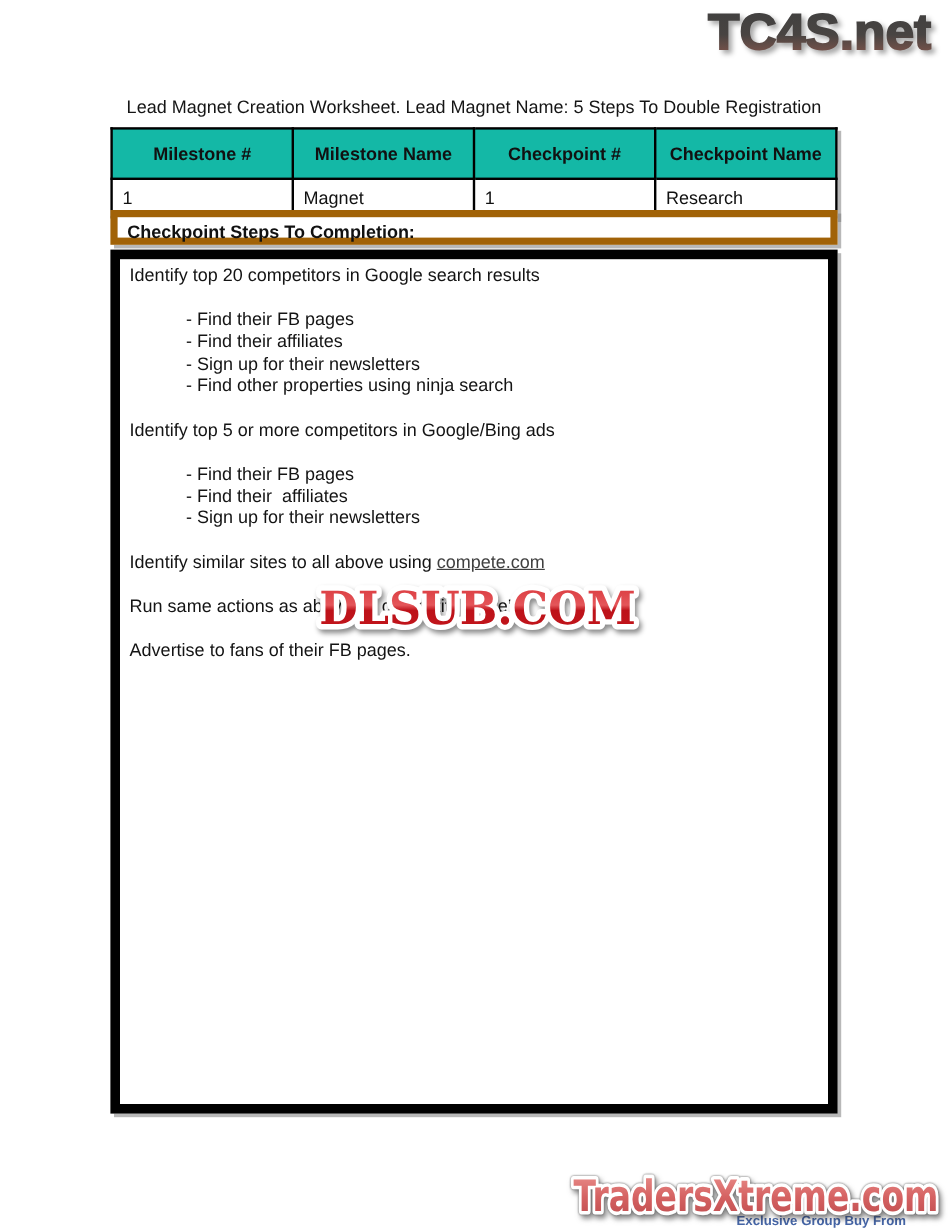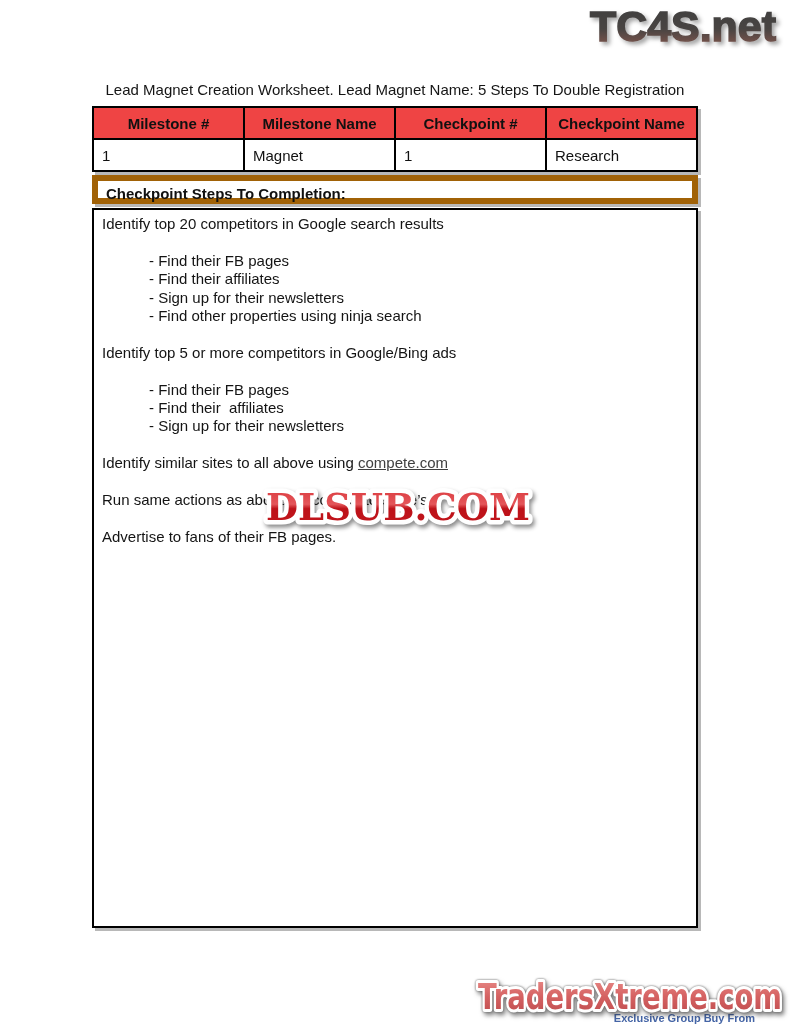--- a/index.html
+++ b/index.html
@@ -39,25 +39,25 @@
   .info-table {
     position: absolute;
     left: 92px;
     top: 106px;
     width: 606px;
     border-collapse: collapse;
     box-shadow: 3px 3px 0 rgba(125,125,125,0.55);
     background: #fff;
   }
   .info-table th {
-    background: #ef4444;
+    background: #14b8a6;
     border: 2px solid #000;
     font-size: 15px;
     font-weight: bold;
-    height: 32px;
+    height: 42px;
     text-align: center;
     width: 25%;
   }
   .info-table td {
     border: 2px solid #000;
     font-size: 15px;
     height: 32px;
     padding-left: 8px;
     text-align: left;
     background: #fff;
@@ -79,21 +79,21 @@
     padding-left: 8px;
   }
 
   
   .content-box {
     position: absolute;
     left: 92px;
     top: 208px;
     width: 606px;
     height: 720px;
-    border: 2px solid #000000;
+    border: 8px solid #000000;
     box-shadow: 3px 3px 0 rgba(125,125,125,0.55);
     background: #fff;
     padding: 5px 8px;
     overflow: hidden;
   }
   .step-line {
     font-size: 15px;
     line-height: 18.4px;
     white-space: pre-wrap;
     color: #141414;

